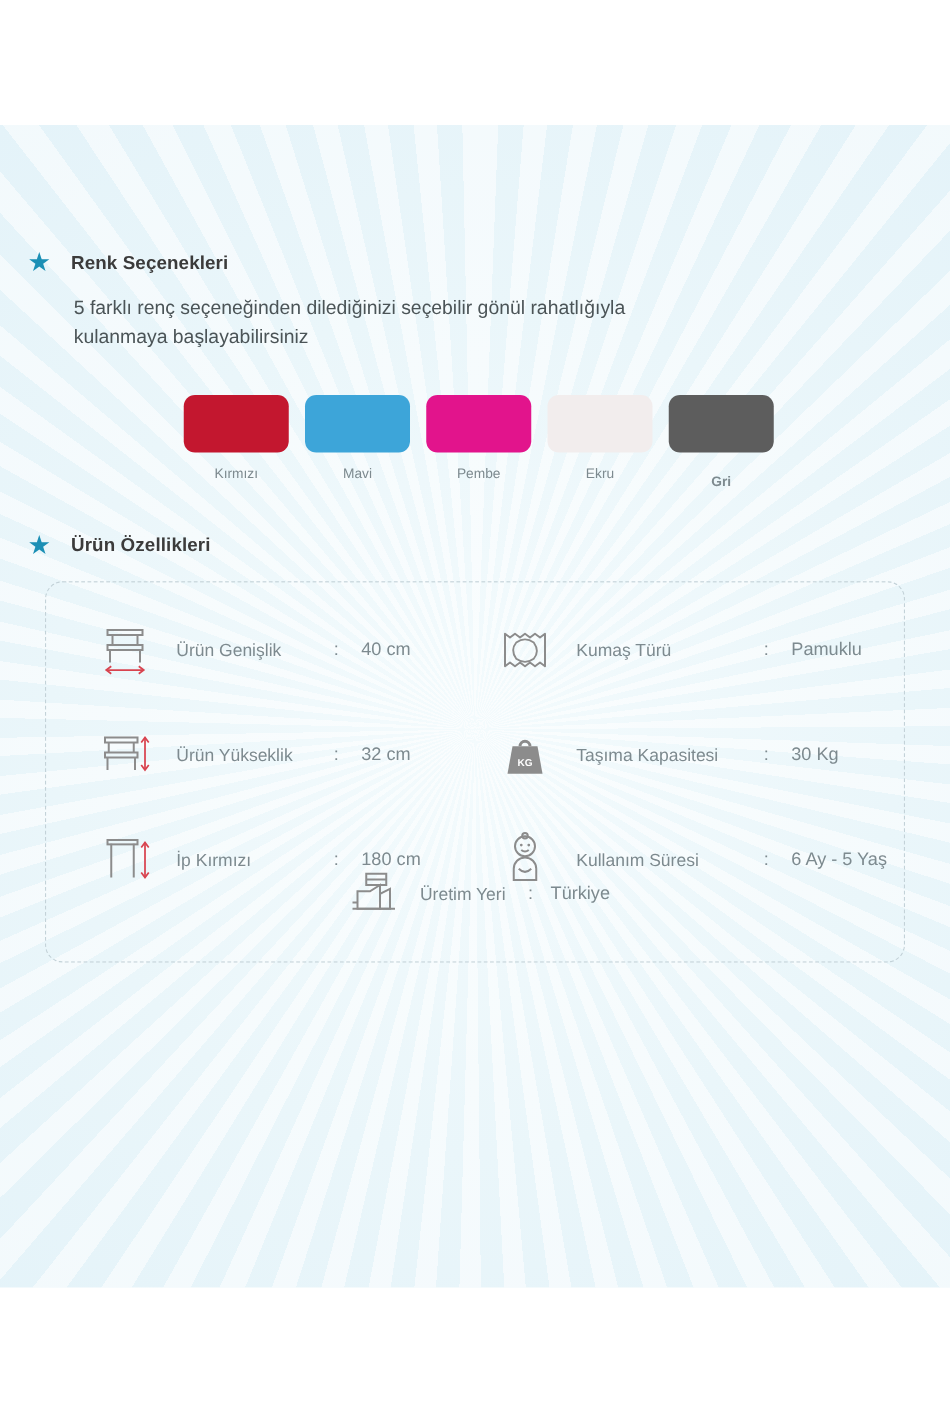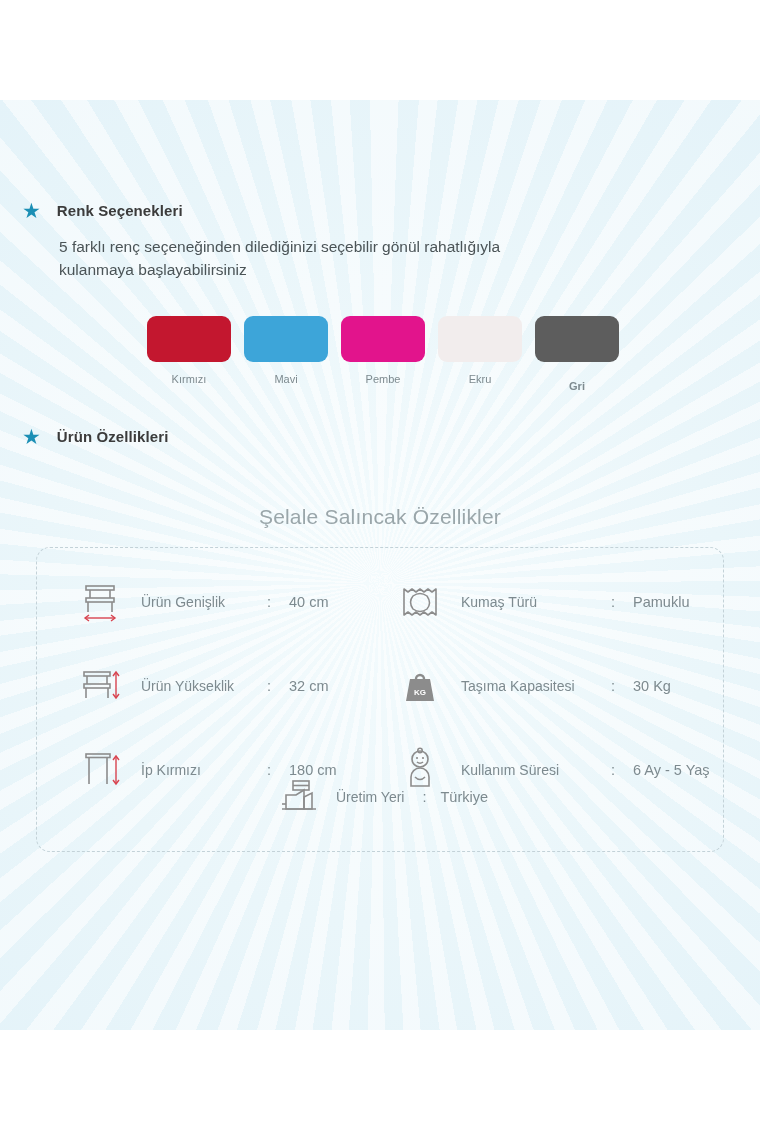--- a/index.html
+++ b/index.html
@@ -203,21 +203,20 @@
       </div>
     </div>
 
     <div class="section-2">
       <div class="section-head">
         <span class="star">★</span>
         <span class="section-title">Ürün Özellikleri</span>
       </div>
     </div>
 
-    <div class="spec-title">Şelale Salıncak Özellikler</div>
 
     <div class="spec-card">
       <div class="spec-grid">
 
         <div class="spec-row wide">
           <span class="spec-icon">
             <svg width="52" height="48" viewBox="0 0 52 48">
               <g stroke="#8c8c8c" stroke-width="1.6" fill="none">
                 <rect x="12" y="8" width="28" height="4"></rect>
                 <rect x="12" y="20" width="28" height="4"></rect>

